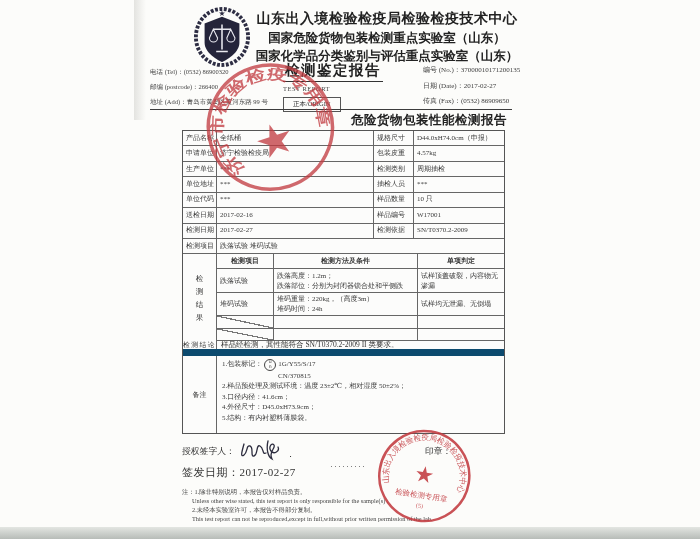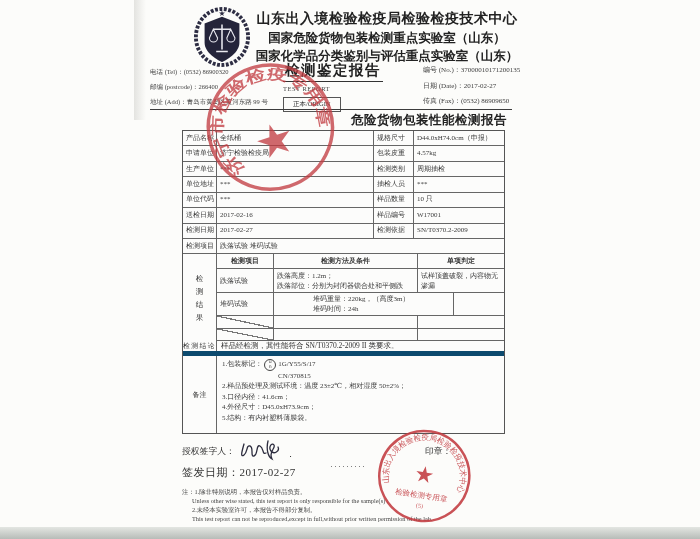--- a/index.html
+++ b/index.html
@@ -29,28 +29,28 @@
   .irow{display:flex;border-bottom:1px solid #666;}
   .cell{border-right:1px solid #666;padding:1px 3px;font-size:7px;line-height:11px;
         display:flex;align-items:center;overflow:hidden;white-space:nowrap;color:#3a3a3a;}
   .w-l1{width:34px;} .w-v1{width:157px;} .w-l2{width:40px;} .w-v2{flex:1;border-right:none;text-align:center;}
   .items-row{display:flex;height:15px;border-bottom:1px solid #666;}
   .results{display:flex;height:87px;}
   .side{width:34px;border-right:1px solid #666;display:flex;align-items:center;justify-content:center;
         font-size:7.5px;line-height:13px;text-align:center;white-space:pre-line;color:#333;}
   .rtable{flex:1;display:flex;flex-direction:column;}
   .rrow{display:flex;border-bottom:1px solid #666;}
-  .h15{height:15px;} .h24{height:24px;} .h23{height:23px;gap:36px;} .h12{height:12.5px;}
+  .h15{height:15px;} .h24{height:24px;} .h23{height:23px;} .h12{height:12.5px;}
   .rc{border-right:1px solid #666;padding:1px 3px;font-size:7px;line-height:10px;overflow:hidden;color:#3a3a3a;}
   .rc1{width:57px;} .rc2{width:144px;} .rc3{flex:1;border-right:none;}
   .hd{display:flex;align-items:center;justify-content:center;font-weight:bold;font-size:7px;}
   .pre{white-space:pre-line;}
   .vcen{display:flex;align-items:center;}
   .diag{background:linear-gradient(to top right,transparent calc(50% - .6px),#777 calc(50% - .6px),#777 calc(50% + .6px),transparent calc(50% + .6px));}
-  .conc-row{display:flex;height:15px;border-bottom:5px solid #0c4a6e;}
+  .conc-row{display:flex;height:15px;border-bottom:7px solid #0c4a6e;}
   .conc-label{width:34px;border-right:1px solid #666;display:flex;align-items:center;justify-content:center;
               font-size:6.8px;letter-spacing:1.5px;white-space:nowrap;color:#333;}
   .conc-val{flex:1;padding:1px 4px;font-size:7.5px;display:flex;align-items:center;white-space:nowrap;color:#333;}
   .remark-row{display:flex;height:77px;}
   .remark-label{width:34px;border-right:1px solid #666;display:flex;align-items:center;justify-content:center;
                 font-size:7px;color:#333;}
   .remark-body{flex:1;padding:3px 5px;font-size:7px;line-height:10.4px;color:#3a3a3a;}
   .mark-line{display:flex;align-items:flex-start;white-space:nowrap;}
   .un{width:12px;height:12px;min-width:12px;border:1px solid #444;border-radius:50%;
       display:inline-flex;flex-direction:column;align-items:center;justify-content:center;
@@ -185,20 +185,21 @@
         <div class="rc rc1 vcen">跌落试验</div>
         <div class="rc rc2 pre vcen">跌落高度：1.2m；
 跌落部位：分别为封闭器锁合处和平侧跌</div>
         <div class="rc rc3 pre vcen">试样顶盖破裂，内容物无
 渗漏</div>
       </div>
       <div class="rrow h23">
         <div class="rc rc1 vcen">堆码试验</div>
         <div class="rc rc2 pre vcen">堆码重量：220kg，（高度3m）
 堆码时间：24h</div>
+        <div class="rc rc3 pre vcen">试样均无泄漏、无倒塌</div>
       </div>
       <div class="rrow h12">
         <div class="rc rc1 diag"></div>
         <div class="rc rc2"></div>
         <div class="rc rc3"></div>
       </div>
       <div class="rrow h12">
         <div class="rc rc1 diag"></div>
         <div class="rc rc2"></div>
         <div class="rc rc3"></div>

